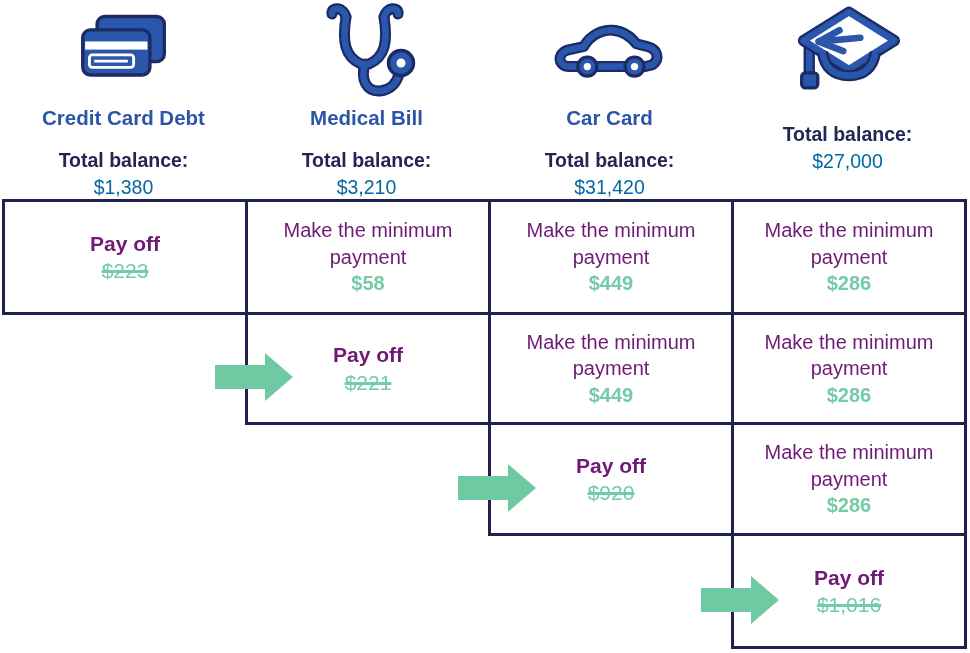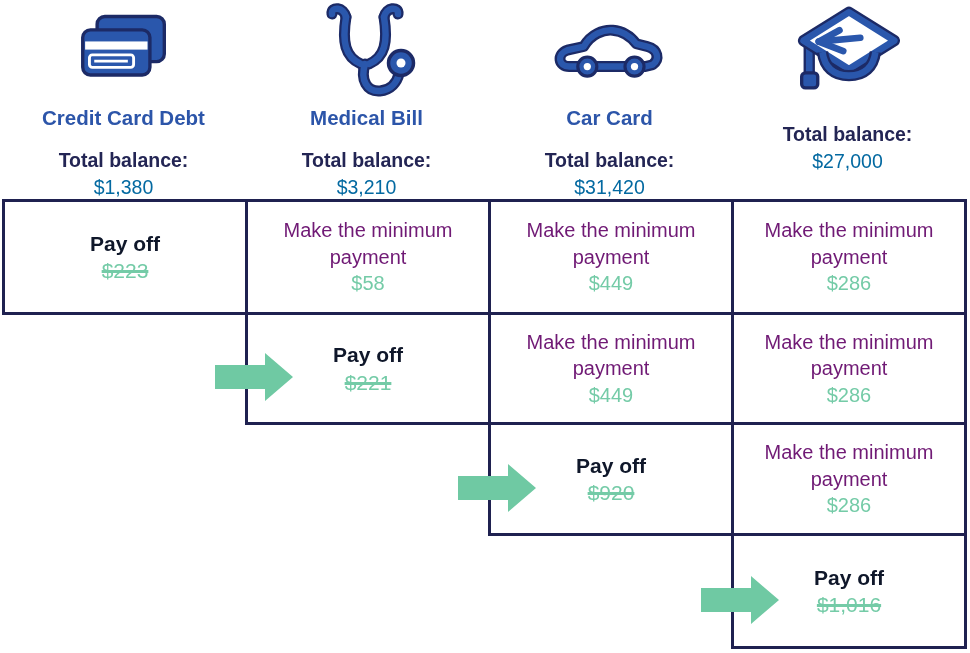--- a/index.html
+++ b/index.html
@@ -13,22 +13,22 @@
   .icon-box { height:104px; display:flex; align-items:center; justify-content:center; }
   .htitle { color:#2c55a9; font-weight:bold; font-size:20.5px; line-height:1.15; margin-top:2px; }
   .hbal-label { color:#232554; font-weight:bold; font-size:19.5px; margin-top:19px; }
   .hbal { color:#0369a1; font-size:19.5px; margin-top:4px; }
 
   
   #grid { position:absolute; left:2px; top:199px; width:966px; height:450px; }
   .cell { position:absolute; box-sizing:border-box; border:3px solid #1f2150; background:#fff;
           display:flex; flex-direction:column; align-items:center; justify-content:center; }
   .min-label { color:#701a75; font-size:20px; line-height:1.32; max-width:212px; text-align:center; }
-  .min-amount { color:#74cba7; font-weight:normal; font-size:20px; line-height:1.32; }
-  .payoff-label { color:#0f172a; font-weight:bold; font-size:21px; line-height:1.3; }
+  .min-amount { color:#74cba7; font-weight:bold; font-size:20px; line-height:1.32; }
+  .payoff-label { color:#701a75; font-weight:bold; font-size:21px; line-height:1.3; }
   .payoff-amount { color:#74cba7; font-weight:normal; font-size:21px; line-height:1.3;
                    text-decoration:line-through; text-decoration-thickness:3px; }
   .arrow { position:absolute; left:-33px; top:58%; margin-top:-24px; width:78px; height:48px; z-index:6; }
 
   svg { display:block; }
 </style>
 </head>
 <body>
 
 <div class="page">

